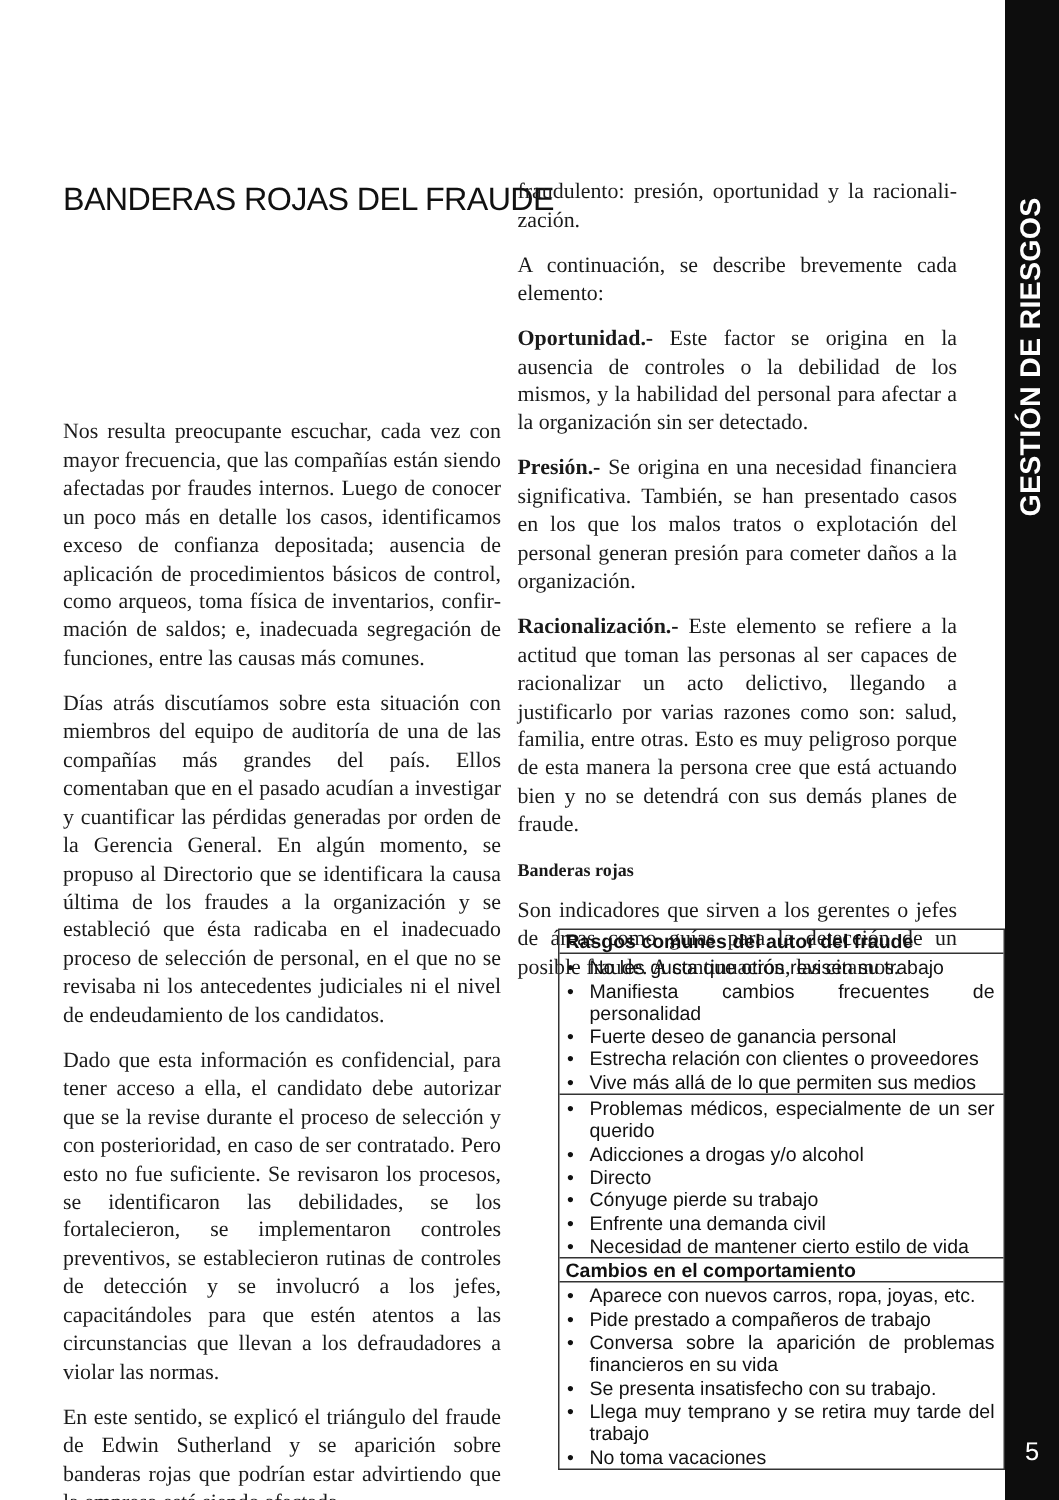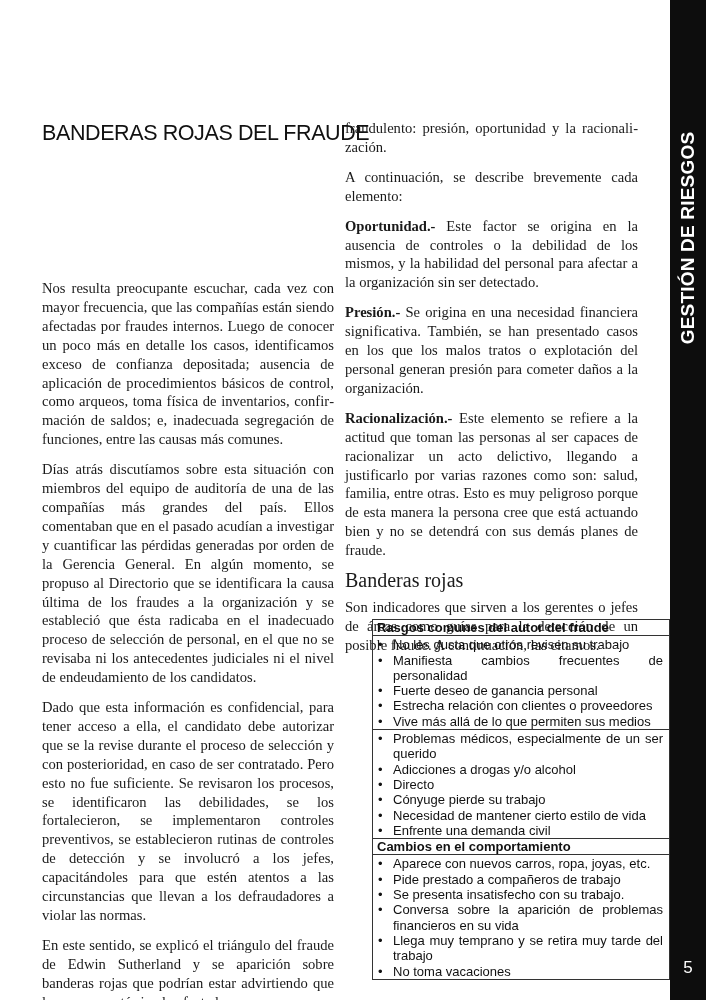--- a/index.html
+++ b/index.html
@@ -36,21 +36,21 @@
       font-family: "Liberation Sans", sans-serif;
       font-size: 21.5px; font-weight: normal; letter-spacing: -0.4px;
       color: #111;
       white-space: nowrap;
     }
 
     .col { position: absolute; font-size: 14.6px; line-height: 18.9px; text-align: justify; }
     .col-left { left: 42px; top: 231px; width: 292px; margin-top: 48px; }
     .col-right { left: 345px; top: 119px; width: 293px; }
     .col p { margin-bottom: 11px; hyphens: manual; }
-    .col h3 { font-size: 20px; font-weight: normal; margin-bottom: 8px; line-height: 18.9px; }
+    .col h3 { font-size: 12px; font-weight: bold; margin-bottom: 8px; line-height: 18.9px; }
     .col b { font-weight: bold; }
 
     .flags-table {
       position: absolute; left: 372px; top: 619px; width: 298px;
       border: 1.3px solid #333;
       font-family: "Liberation Sans", sans-serif;
       font-size: 13px; line-height: 15.3px; color: #111;
     }
     .flags-section-header {
       font-weight: bold; padding: 0 4px;
@@ -104,28 +104,28 @@
       <li>Estrecha relación  con clientes  o proveedores</li>
       <li>Vive más allá de lo que permiten sus medios</li>
     </ul>
   </div>
   <div class="flags-section">
     <ul class="flags-list">
       <li>Problemas médicos, especialmente  de un ser querido</li>
       <li>Adicciones a drogas y/o alcohol</li>
       <li>Directo</li>
       <li>Cónyuge pierde su trabajo</li>
+      <li>Enfrente una demanda civil</li>
       <li>Necesidad de mantener cierto estilo de vida</li>
-      <li>Enfrente una demanda civil</li>
     </ul>
   </div>
   <div class="flags-section">
     <div class="flags-section-header">Cambios en el comportamiento</div>
     <ul class="flags-list">
       <li>Aparece con nuevos carros, ropa, joyas, etc.</li>
       <li>Pide prestado a compañeros de trabajo</li>
+      <li>Conversa sobre la aparición de problemas financieros  en su vida</li>
       <li>Se presenta insatisfecho con su trabajo.</li>
-      <li>Conversa sobre la aparición de problemas financieros  en su vida</li>
       <li>Llega muy temprano y se retira muy tarde del trabajo</li>
       <li>No toma vacaciones</li>
     </ul>
   </div>
 </div>
 
 </body></html>

